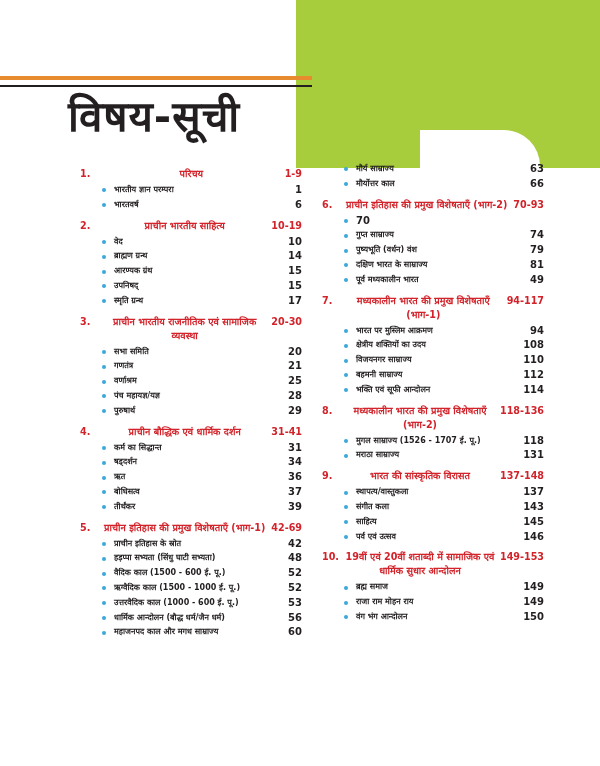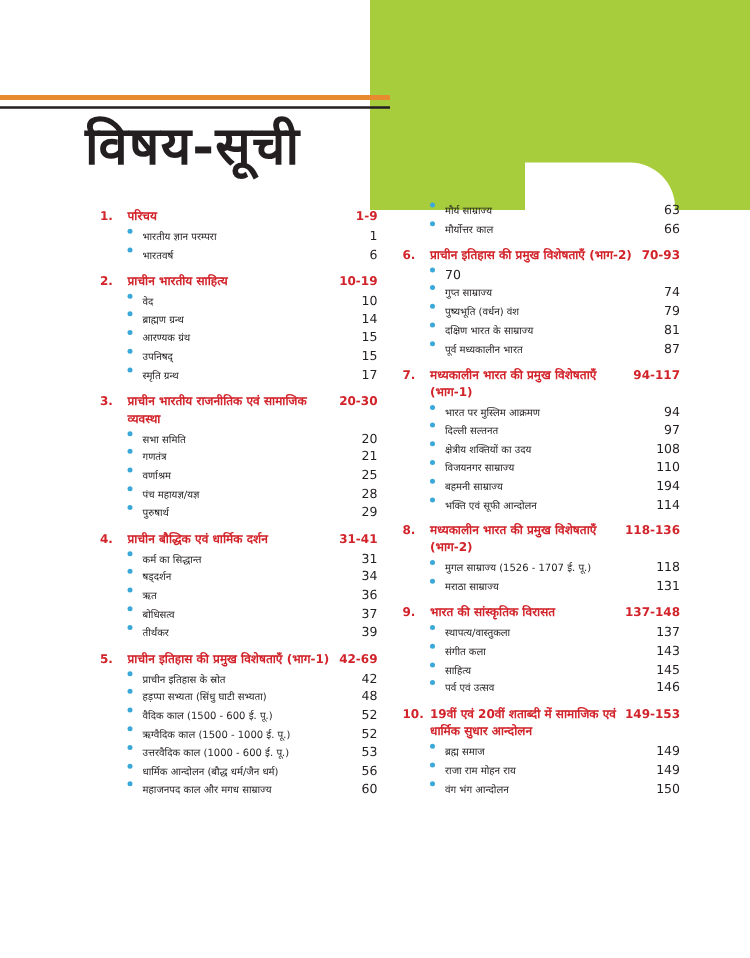--- a/index.html
+++ b/index.html
@@ -29,25 +29,26 @@
     font-size:42px; line-height:50px; color:#231f20; letter-spacing:1px;
   }
   .col { position:absolute; top:167px; width:222px; }
   .col.left { left:80px; }
   .col.right { left:322px; top:162px; }
   .chapter {
     display:flex; align-items:flex-start; color:#d2232a; font-weight:bold;
     font-size:9.6px; line-height:14px; margin-top:6px; margin-bottom:2px;
   }
   .chapter .num { width:22px; flex:none; }
-  .chapter .title { flex:1; }
+  .chapter .title { flex:1;text-align:center; }
   .chapter .pages { flex:none; text-align:left; padding-left:4px; }
   .item {
-    display:flex; font-size:8px; line-height:14.8px; color:#231f20;
+    display:flex; align-items:center; font-size:8px; line-height:14.8px; color:#231f20;
     padding-left:22px;
+    font-weight:bold;
   }
   .item .bullet {
     width:4px; height:4px; border-radius:50%; background:#3aa8d8; margin-right:8px; flex:none;
   }
   .item .label { flex:1; }
   .item .page { flex:none; text-align:right; font-size:10px; }
   .chapter.first { margin-top:0; }
 </style>
 </head>
 <body>
@@ -236,51 +237,46 @@
       <span class="page">79</span>
     </div>
     <div class="item">
       <span class="bullet"></span>
       <span class="label">दक्षिण भारत के साम्राज्य</span>
       <span class="page">81</span>
     </div>
     <div class="item">
       <span class="bullet"></span>
       <span class="label">पूर्व मध्यकालीन भारत</span>
-      <span class="page">87</span>
+      <span class="page">49</span>
     </div>
     <div class="chapter">
       <span class="num">7.</span>
       <span class="title">मध्यकालीन भारत की प्रमुख विशेषताएँ (भाग-1)</span>
       <span class="pages">94-117</span>
     </div>
     <div class="item">
       <span class="bullet"></span>
       <span class="label">भारत पर मुस्लिम आक्रमण</span>
       <span class="page">94</span>
     </div>
     <div class="item">
       <span class="bullet"></span>
-      <span class="label">दिल्ली सल्तनत</span>
-      <span class="page">97</span>
-    </div>
-    <div class="item">
-      <span class="bullet"></span>
       <span class="label">क्षेत्रीय शक्तियों का उदय</span>
       <span class="page">108</span>
     </div>
     <div class="item">
       <span class="bullet"></span>
       <span class="label">विजयनगर साम्राज्य</span>
       <span class="page">110</span>
     </div>
     <div class="item">
       <span class="bullet"></span>
       <span class="label">बहमनी साम्राज्य</span>
-      <span class="page">194</span>
+      <span class="page">112</span>
     </div>
     <div class="item">
       <span class="bullet"></span>
       <span class="label">भक्ति एवं सूफी आन्दोलन</span>
       <span class="page">114</span>
     </div>
     <div class="chapter">
       <span class="num">8.</span>
       <span class="title">मध्यकालीन भारत की प्रमुख विशेषताएँ (भाग-2)</span>
       <span class="pages">118-136</span>

